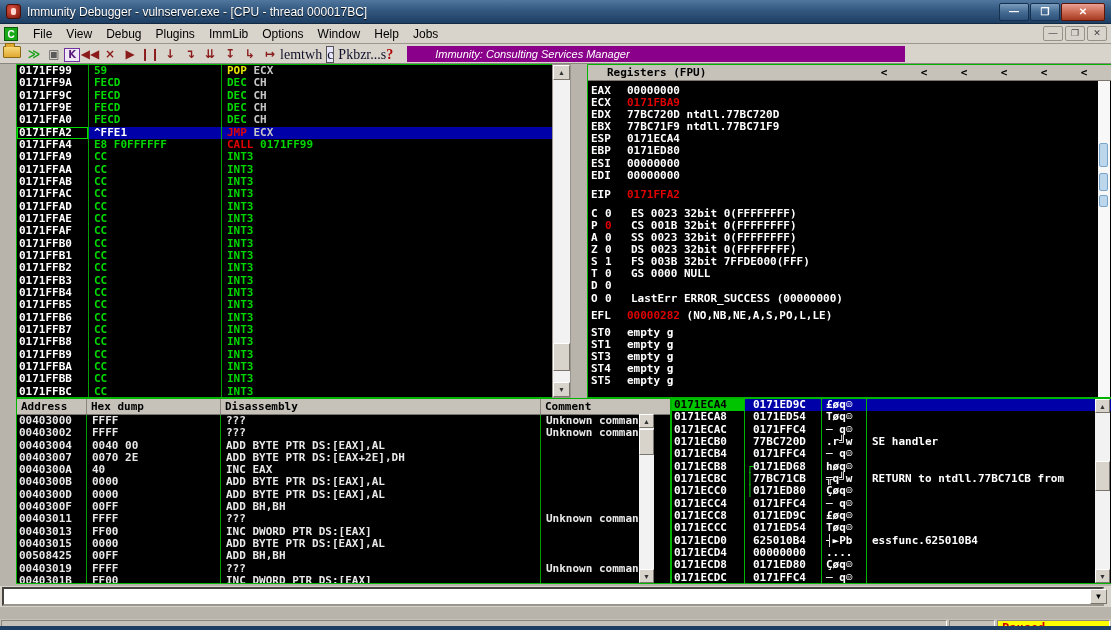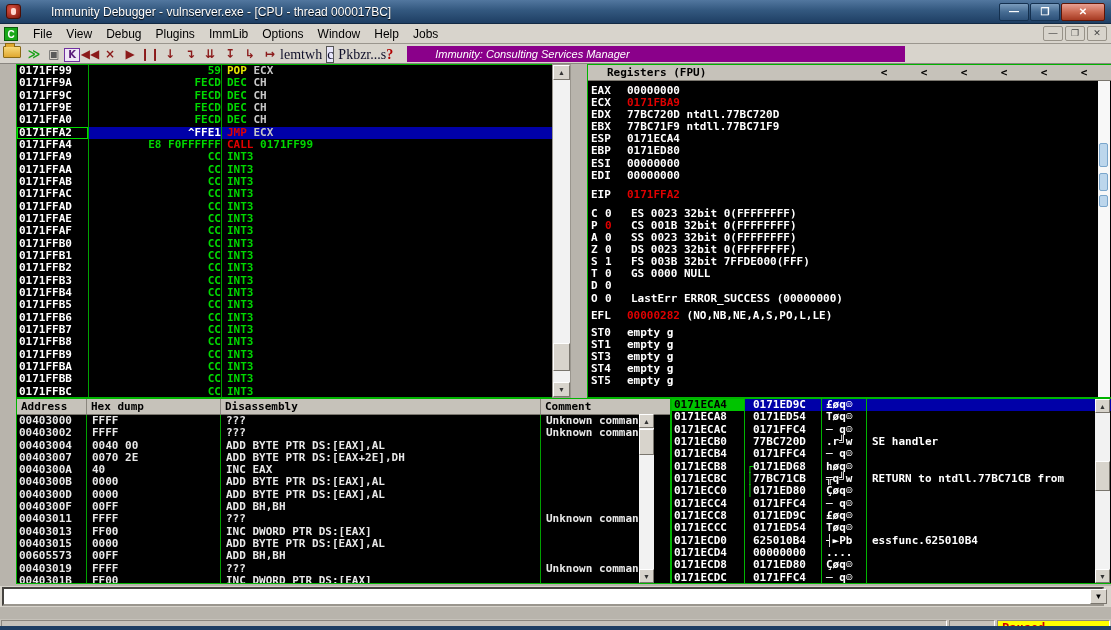--- a/index.html
+++ b/index.html
@@ -10,21 +10,20 @@
     -webkit-font-smoothing:none;
   }
   .mono { font-family:"DejaVu Sans Mono",monospace; font-weight:bold; font-size:11px;margin-left:16px; }
 
   
   #titlebar {
     position:absolute; left:0; top:0; width:1111px; height:24px;
     background:linear-gradient(180deg,#52779f 0%,#33587f 45%,#1e3e63 100%);
     display:flex; align-items:center; color:#fff; font-size:12px;
     border-bottom:1px solid #122943;
-    gap:24px;
   }
   #app-icon { width:15px; height:15px; margin:0 6px 0 6px; border-radius:3px;
     background:radial-gradient(circle at 35% 35%, #e05545, #7a1408); border:1px solid #4d0d04; position:relative; }
   #app-icon::after { content:""; position:absolute; left:4px; top:3px; width:5px; height:7px; background:#ffd9d0; border-radius:2px; }
   #title-text { text-shadow:0 1px 1px #000; white-space:nowrap; }
   .winbtns { margin-left:auto; display:flex; padding-right:6px; gap:1px; }
   .wbtn { width:30px; height:18px; border:1px solid #14304f; border-radius:2px;
     background:linear-gradient(180deg,#7b9cbd,#466c93 50%,#2d5179);
     color:#fff; font-size:10px; line-height:16px; text-align:center; font-weight:bold; }
   .wbtn.close { width:44px; background:linear-gradient(180deg,#e8a094,#cc6a52 50%,#a63a22); border-color:#5e1505; }
@@ -72,21 +71,21 @@
 
   .pane-header { height:16px; background:#c6c2ba; color:#000; display:flex; align-items:center;
     border-bottom:1px solid #7a766e; font-size:11px; }
   #registers-header { padding-left:19px; }
   #reg-chevrons { margin-left:auto; margin-right:22px; display:flex; }
   #reg-chevrons span { width:40px; text-align:center; font-weight:bold; }
 
   
   .drow { display:flex; height:12.33px; line-height:12.33px; white-space:pre; }
   .drow .addr { width:72px; padding-left:2px; color:#fff; border-right:1px solid #00a000; flex:none; }
-  .drow .hex  { width:133px; padding-left:5px; color:#00d800; border-right:1px solid #00a000; flex:none;text-align:right; }
+  .drow .hex  { width:133px; padding-left:5px; color:#00d800; border-right:1px solid #00a000; flex:none; }
   .drow .code { padding-left:5px; flex:1; }
   .drow.sel { background:#0000a8; }
   .drow.sel .addr { background:#000; box-shadow:inset 0 0 0 1px #00e000; }
   .drow.sel .hex { color:#fff; }
   .c-green{color:#00d800} .c-red{color:#e00000} .c-yellow{color:#e8e800}
   .c-gray{color:#c8c8c8}
 
   
   #registers-body { padding:4px 0 0 3px; color:#fff; }
   .rline { height:12.1px; line-height:12.1px; white-space:pre; }
@@ -273,21 +272,21 @@
       <div class="dump-row"><span class="c0">00403002</span><span class="c1">FFFF</span><span class="c2">???</span><span class="c3">Unknown comman</span></div>
       <div class="dump-row"><span class="c0">00403004</span><span class="c1">0040 00</span><span class="c2">ADD BYTE PTR DS:[EAX],AL</span><span class="c3"></span></div>
       <div class="dump-row"><span class="c0">00403007</span><span class="c1">0070 2E</span><span class="c2">ADD BYTE PTR DS:[EAX+2E],DH</span><span class="c3"></span></div>
       <div class="dump-row"><span class="c0">0040300A</span><span class="c1">40</span><span class="c2">INC EAX</span><span class="c3"></span></div>
       <div class="dump-row"><span class="c0">0040300B</span><span class="c1">0000</span><span class="c2">ADD BYTE PTR DS:[EAX],AL</span><span class="c3"></span></div>
       <div class="dump-row"><span class="c0">0040300D</span><span class="c1">0000</span><span class="c2">ADD BYTE PTR DS:[EAX],AL</span><span class="c3"></span></div>
       <div class="dump-row"><span class="c0">0040300F</span><span class="c1">00FF</span><span class="c2">ADD BH,BH</span><span class="c3"></span></div>
       <div class="dump-row"><span class="c0">00403011</span><span class="c1">FFFF</span><span class="c2">???</span><span class="c3">Unknown comman</span></div>
       <div class="dump-row"><span class="c0">00403013</span><span class="c1">FF00</span><span class="c2">INC DWORD PTR DS:[EAX]</span><span class="c3"></span></div>
       <div class="dump-row"><span class="c0">00403015</span><span class="c1">0000</span><span class="c2">ADD BYTE PTR DS:[EAX],AL</span><span class="c3"></span></div>
-      <div class="dump-row"><span class="c0">00605573</span><span class="c1">00FF</span><span class="c2">ADD BH,BH</span><span class="c3"></span></div>
+      <div class="dump-row"><span class="c0">00508425</span><span class="c1">00FF</span><span class="c2">ADD BH,BH</span><span class="c3"></span></div>
       <div class="dump-row"><span class="c0">00403019</span><span class="c1">FFFF</span><span class="c2">???</span><span class="c3">Unknown comman</span></div>
       <div class="dump-row"><span class="c0">0040301B</span><span class="c1">FF00</span><span class="c2">INC DWORD PTR DS:[EAX]</span><span class="c3"></span></div>
     </div>
 </div>
 <div id="dump-scroll">
   <div class="sb-arrow" style="top:0;height:14px">▲</div>
   <div class="sb-thumb" style="top:15px;height:26px"></div>
   <div class="sb-arrow" style="bottom:0;height:14px">▼</div>
 </div>
 

